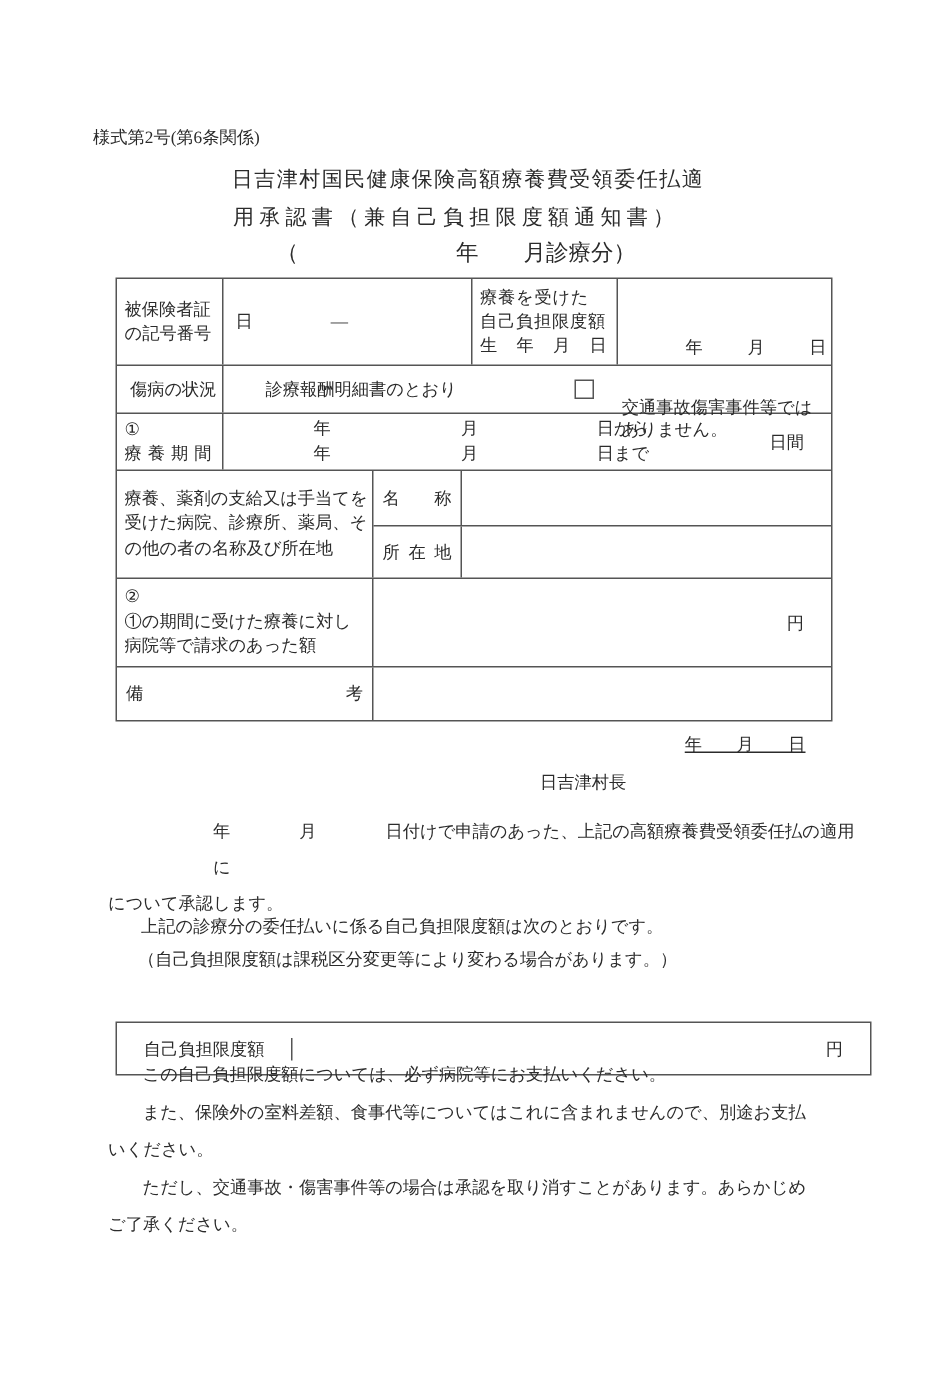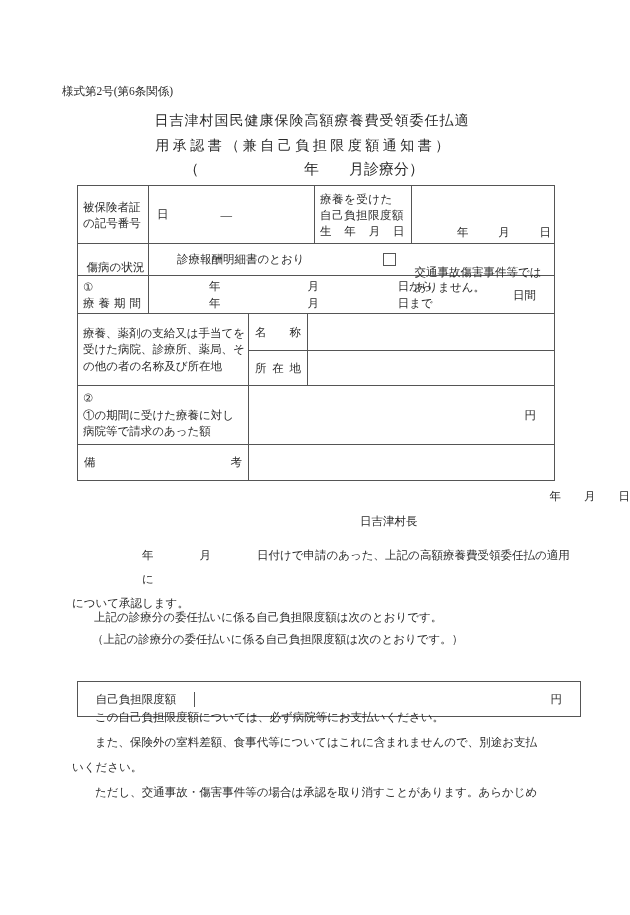--- a/index.html
+++ b/index.html
@@ -27,21 +27,21 @@
   .c{box-sizing:border-box;position:relative;}
   .c + .c{border-left:1px solid #555;}
   .w70{width:70px;flex:none;}
   .w166{width:166px;flex:none;}
   .w97{width:97px;flex:none;}
   .w145{width:145px;flex:none;}
   .w170{width:170px;flex:none;}
   .w58{width:58px;flex:none;}
   .grow{flex:1;}
   .lab{display:flex;flex-direction:column;justify-content:center;padding-left:5px;line-height:16px;}
-  .vcent{display:flex;align-items:center;justify-content:flex-end;}
+  .vcent{display:flex;align-items:center;}
 
   .symcell{display:flex;align-items:center;}
   .sym-prefix{margin-left:8px;}
   .sym-dash{margin-left:52px;}
 
   .patientcell{padding:5px 4px 0 5px;line-height:16px;}
   .patientcell .just{display:flex;justify-content:space-between;padding-right:2px;}
 
   .dobcell{display:flex;flex-direction:column;justify-content:flex-end;}
   .dobrow{display:flex;justify-content:space-between;padding:0 5px 3px 45px;line-height:16px;}
@@ -64,21 +64,21 @@
   .sc + .sc{border-left:1px solid #555;}
   .minijust{display:flex;align-items:center;}
   .minijust .in{flex:1;display:flex;justify-content:space-between;padding:0 6px;}
 
   .lab3{display:flex;flex-direction:column;justify-content:center;padding-left:5px;line-height:16.5px;}
   .unitcell{display:flex;align-items:center;justify-content:flex-end;padding-right:18px;}
   .bikolab{display:flex;align-items:center;}
   .bikolab .in{flex:1;display:flex;justify-content:space-between;padding:0 6px 0 6px;}
 
   
-  .dateline{position:absolute;top:489px;left:0;right:0;text-align:right;}
+  .dateline{position:absolute;top:489px;left:0;right:0;text-align:right;padding-right:93px;text-decoration:underline;}
   .mayor{position:absolute;top:514px;left:360px;}
   .approval{position:absolute;top:543px;left:72px;width:500px;line-height:24px;}
   .approval .l1{padding-left:70px;}
   .limit-intro{position:absolute;top:610px;left:94px;}
   .limit-caution{position:absolute;top:632px;left:92px;}
 
   .table2{position:absolute;top:681px;left:77px;width:504px;height:36px;border:1px solid #555;box-sizing:border-box;display:flex;align-items:center;}
   .t2label{width:116px;flex:none;display:flex;align-items:center;justify-content:center;box-sizing:border-box;}
   .t2value{flex:1;border-left:1px solid #555;display:flex;align-items:center;justify-content:flex-end;padding-right:18px;box-sizing:border-box;}
 
@@ -217,29 +217,30 @@
 
   <div class="dateline">年　　月　　日</div>
   <div class="mayor">日吉津村長</div>
 
   <div class="approval">
     <div class="l1">年　　　　月　　　　日付けで申請のあった、上記の高額療養費受領委任払の適用に</div>
     <div class="l2">について承認します。</div>
   </div>
 
   <div class="limit-intro">上記の診療分の委任払いに係る自己負担限度額は次のとおりです。</div>
-  <div class="limit-caution">（上記の診療分の委任払いに係る自己負担限度額は次のとおりです。）</div>
+  <div class="limit-caution">（自己負担限度額は課税区分変更等により変わる場合があります。）</div>
 
   <div class="table2">
     <div class="t2label">自己負担限度額</div>
     <div class="t2value">
       <span>円</span>
     </div>
   </div>
 
   <div class="notes">
     <div class="ind">この自己負担限度額については、必ず病院等にお支払いください。</div>
     <div class="ind">また、保険外の室料差額、食事代等についてはこれに含まれませんので、別途お支払</div>
     <div>いください。</div>
     <div class="ind">ただし、交通事故・傷害事件等の場合は承認を取り消すことがあります。あらかじめ</div>
+    <div>ご了承ください。</div>
   </div>
 
 </div>
 
 </body></html>

